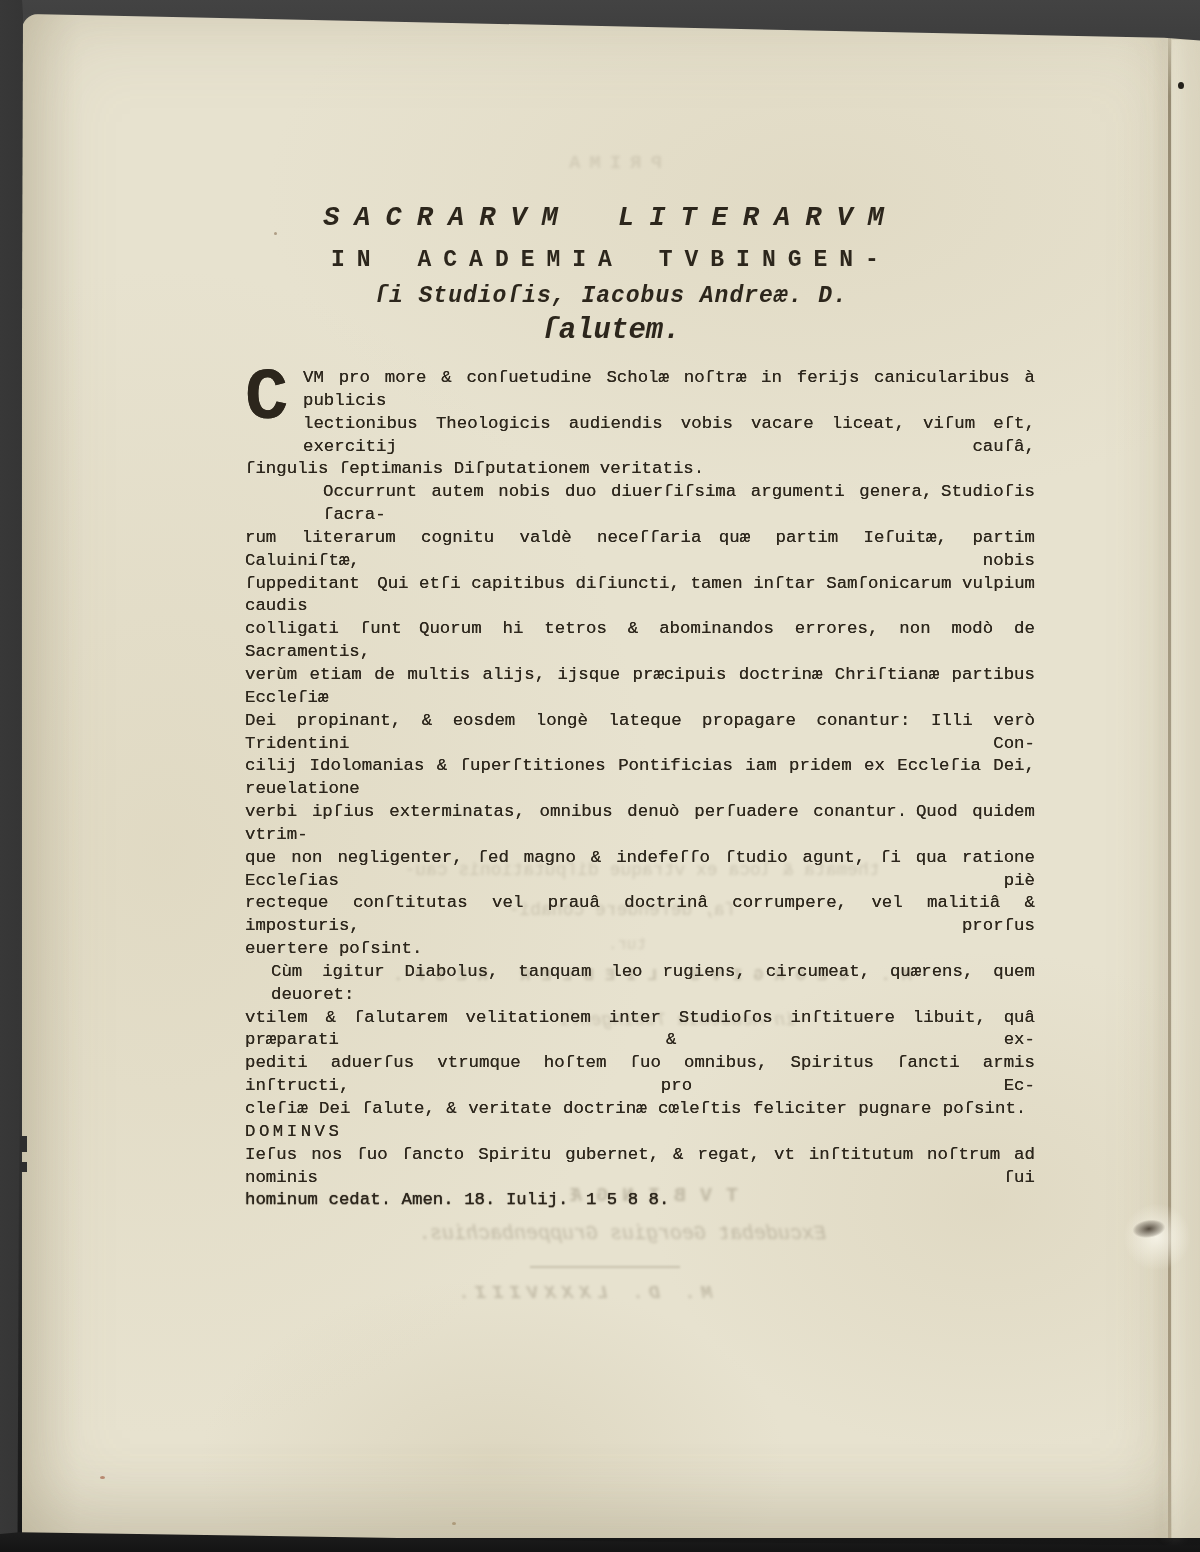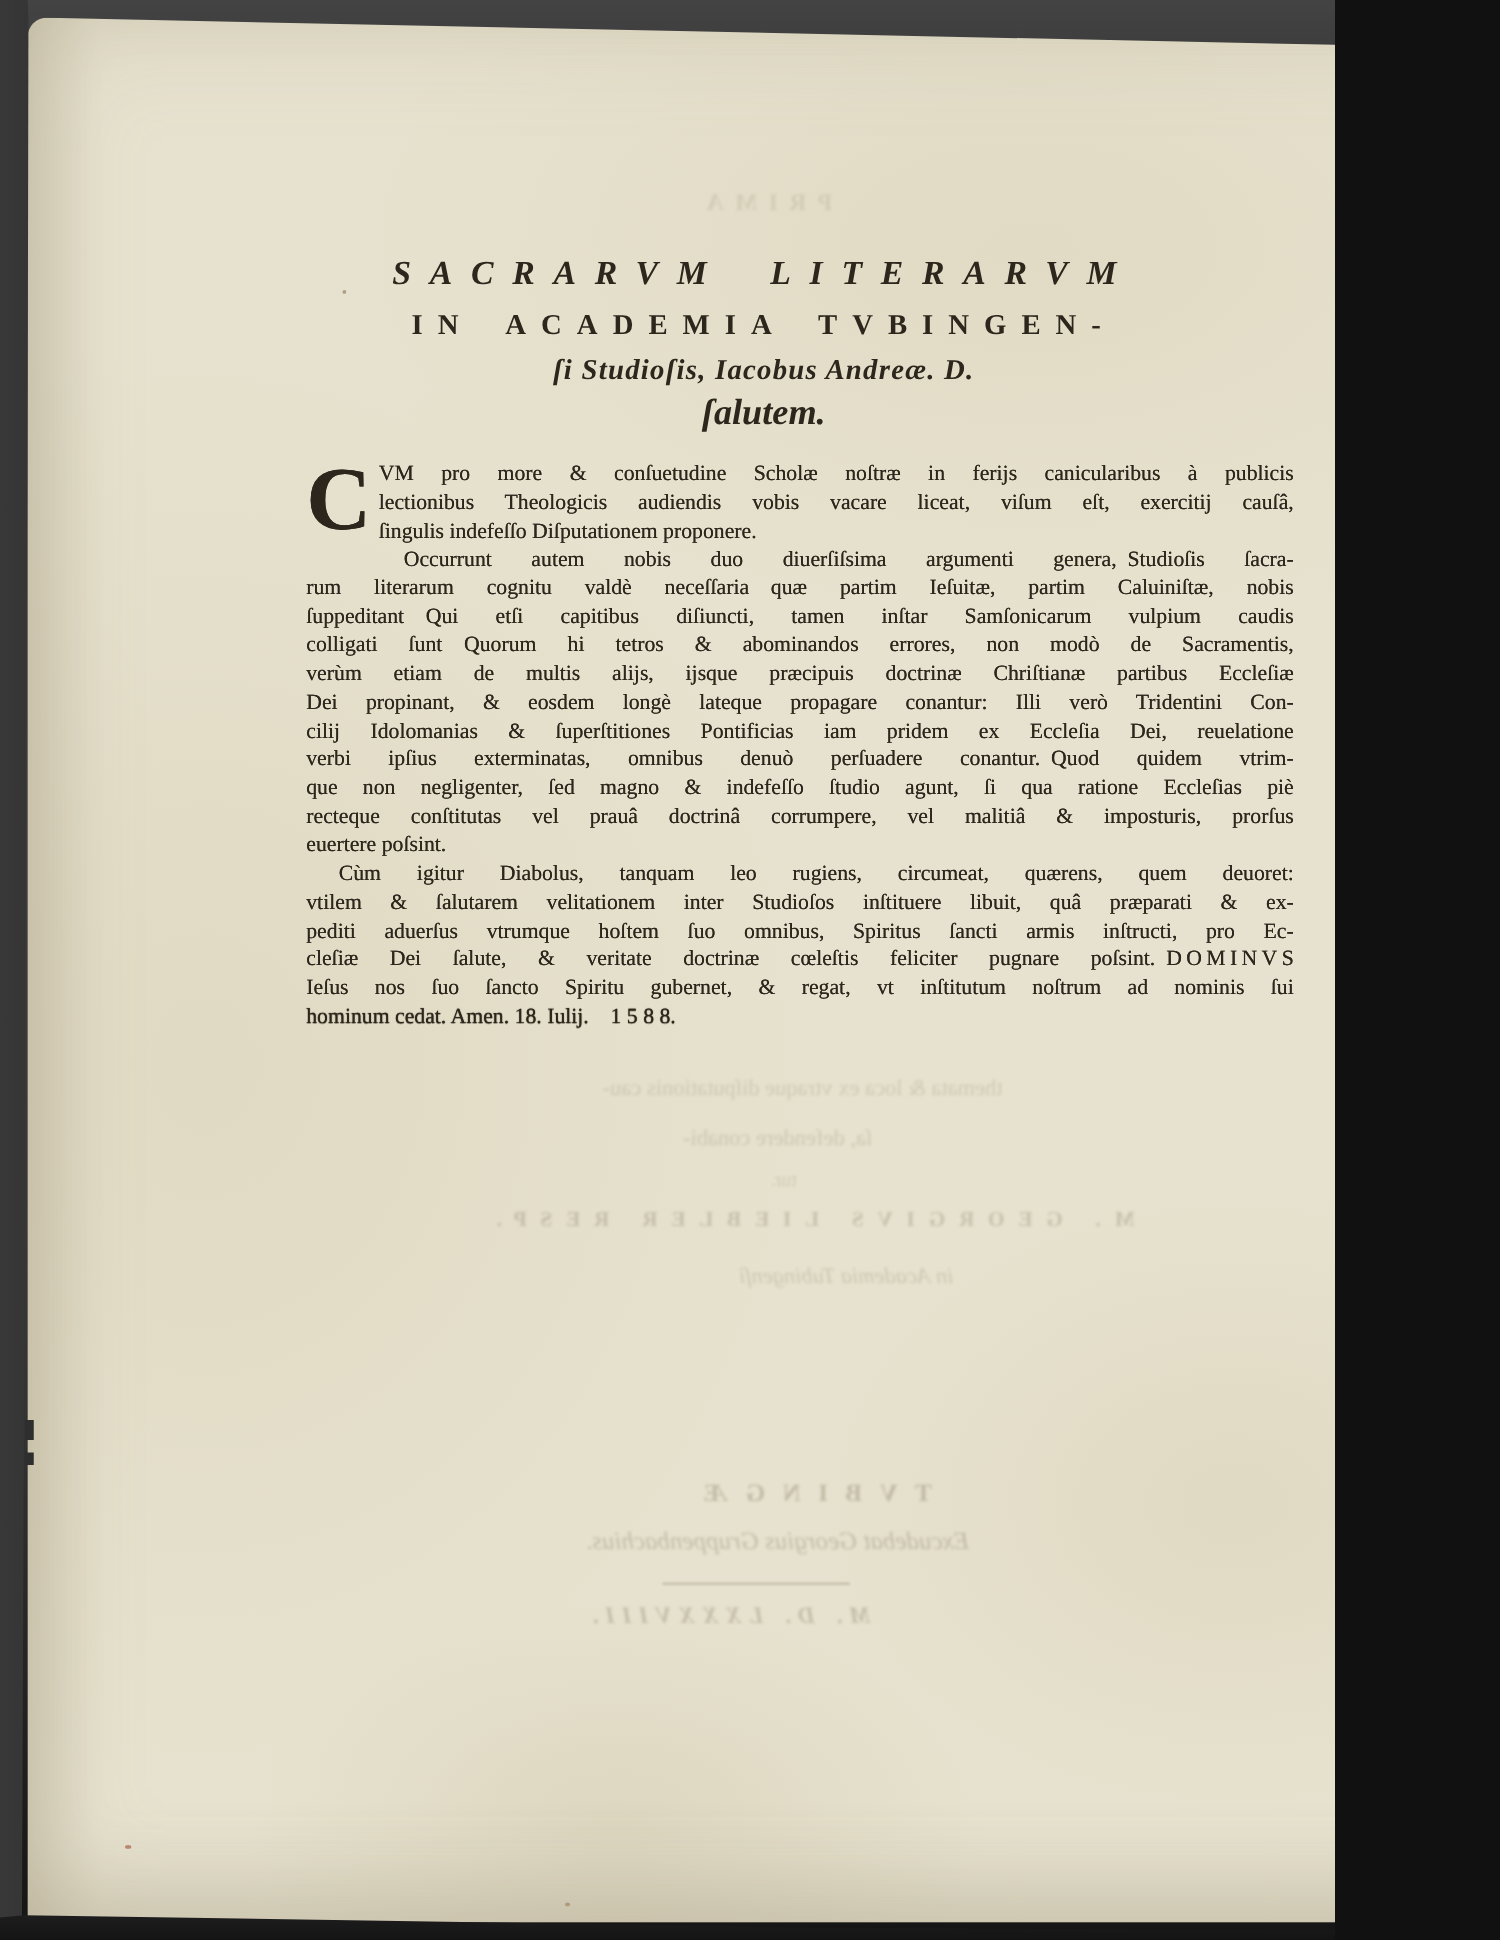--- a/index.html
+++ b/index.html
@@ -1,21 +1,21 @@
 <!DOCTYPE html>
 <html><head>
 <meta charset="utf-8">
 <style>
   html,body{margin:0;padding:0;background:#111;}
   .stage{
     position:relative;
-    width:1068px;height:1552px;
+    width:1200px;height:1552px;
     overflow:hidden;
     background:linear-gradient(180deg,#424242 0%,#3c3c3c 45%,#343434 72%,#202020 90%,#151515 100%);
-    font-family:Liberation Serif, serif;
+    font-family:Liberation Mono, monospace;
   }
   
   .paper{
     position:absolute;left:22px;top:14px;width:1178px;height:1524px;
     background-color:#e7e2cf;
     background-image:
       radial-gradient(900px 500px at 68% 12%, rgba(215,206,180,.38), transparent 62%),
       radial-gradient(760px 900px at 12% 55%, rgba(208,198,168,.30), transparent 65%),
       radial-gradient(560px 420px at 82% 78%, rgba(205,194,164,.28), transparent 60%),
       radial-gradient(420px 260px at 40% 95%, rgba(198,188,158,.30), transparent 70%),
@@ -125,21 +125,21 @@
     <div class="title-block t1 pos ink">SACRARVM LITERARVM</div>
     <div class="title-block t2 pos ink">IN ACADEMIA TVBINGEN-</div>
     <div class="title-block t3 pos ink">ſi Studioſis, Iacobus Andreæ. D.</div>
     <div class="title-block t4 pos ink">ſalutem.</div>
 
     <div class="body-block ink">
       <div>
         <div class="dropcap">C</div>
         <div class="line">VM pro more &amp; conſuetudine Scholæ noſtræ in ferijs canicularibus à publicis</div>
         <div class="line">lectionibus Theologicis audiendis vobis vacare liceat, viſum eſt, exercitij cauſâ,</div>
-        <div class="line line--end">ſingulis indefeſſo Diſputationem proponere.</div>
+        <div class="line line--end">ſingulis ſeptimanis Diſputationem veritatis.</div>
       </div>
       <div>
         <div class="line ind-lg">Occurrunt autem nobis duo diuerſiſsima argumenti genera, Studioſis ſacra-</div>
         <div class="line">rum literarum cognitu valdè neceſſaria  quæ partim Ieſuitæ, partim Caluiniſtæ, nobis</div>
         <div class="line">ſuppeditant  Qui etſi capitibus diſiuncti, tamen inſtar Samſonicarum vulpium caudis</div>
         <div class="line">colligati ſunt  Quorum hi tetros &amp; abominandos errores, non modò de Sacramentis,</div>
         <div class="line">verùm etiam de multis alijs, ijsque præcipuis doctrinæ Chriſtianæ partibus Eccleſiæ</div>
         <div class="line">Dei propinant, &amp; eosdem longè lateque propagare conantur: Illi verò Tridentini Con-</div>
         <div class="line">cilij Idolomanias &amp; ſuperſtitiones Pontificias iam pridem ex Eccleſia Dei, reuelatione</div>
         <div class="line">verbi ipſius exterminatas, omnibus denuò perſuadere conantur. Quod quidem vtrim-</div>

